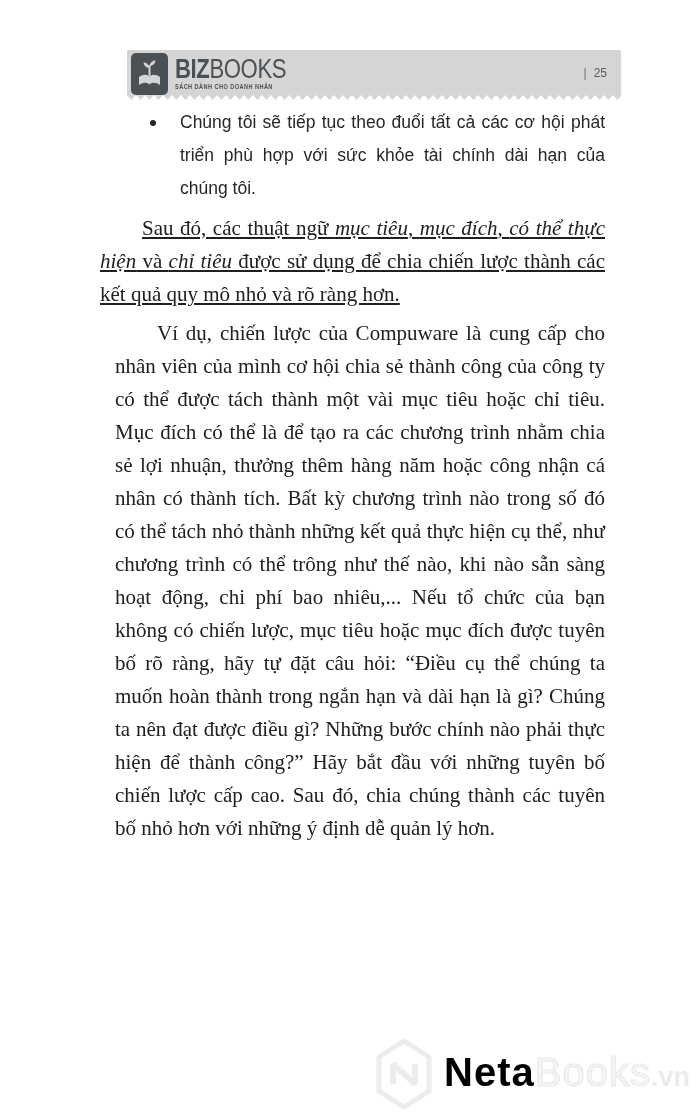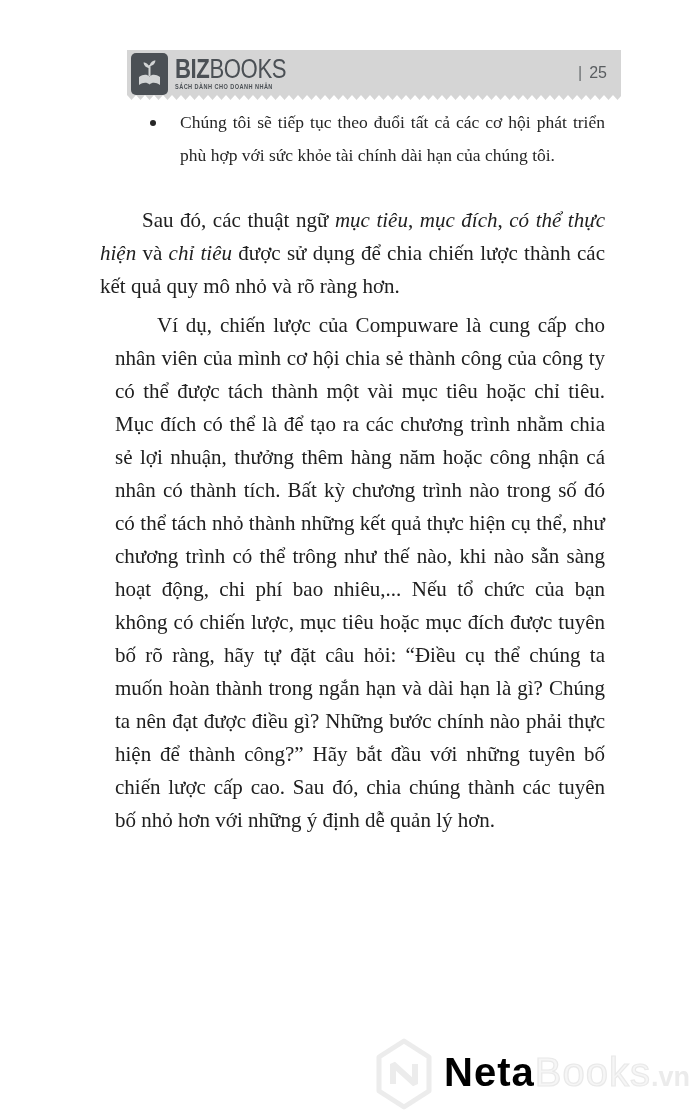--- a/index.html
+++ b/index.html
@@ -39,46 +39,46 @@
   .brand-line .bold  { font-weight:800; }
   .brand-line .light { font-weight:400; }
   .tagline {
     font-family:"Liberation Sans", sans-serif;
     font-size:6.8px; font-weight:bold; letter-spacing:0.55px;
     margin-top:1px; white-space:nowrap;
   }
   .page-num {
     margin-left:auto;
     font-family:"Liberation Sans", sans-serif;
-    font-size:16px; color:#595d60; white-space:nowrap;
+    font-size:12px; color:#595d60; white-space:nowrap;
   }
   .page-num .sep { font-weight:300; margin-right:7px; color:#6a6e71; }
 
   
   .content { position:absolute; left:100px; top:106px; width:505px; }
 
   .bullets { list-style:none; margin:0; padding:0 0 0 80px; }
   .bullets li {
     position:relative;
     width:425px; box-sizing:border-box;
-    font-family:Liberation Serif, serif;
+    font-family:Liberation Sans, sans-serif;
     font-size:17.5px; line-height:33px; color:#262626;
     text-align:justify;
   }
   .bullets li::before {
     content:""; position:absolute; left:-30px; top:14px;
     width:6px; height:6px; border-radius:50%; background:#262626;
   }
 
   .para {
     margin:0; text-align:justify; text-indent:42px;
     font-size:21px; line-height:33px; color:#202020;
   }
   .para i { font-style:italic; }
-  .para-terms   { margin-top:32px; }
+  .para-terms   { margin-top:7px;text-decoration:underline; }
   .para-example { margin-top:6px;margin-left:15px; }
 
   
   .watermark {
     position:absolute; right:10px; bottom:10px;
     display:flex; align-items:center;
     user-select:none;
   }
   .wm-icon { margin-right:12px; }
   .wm-text {

